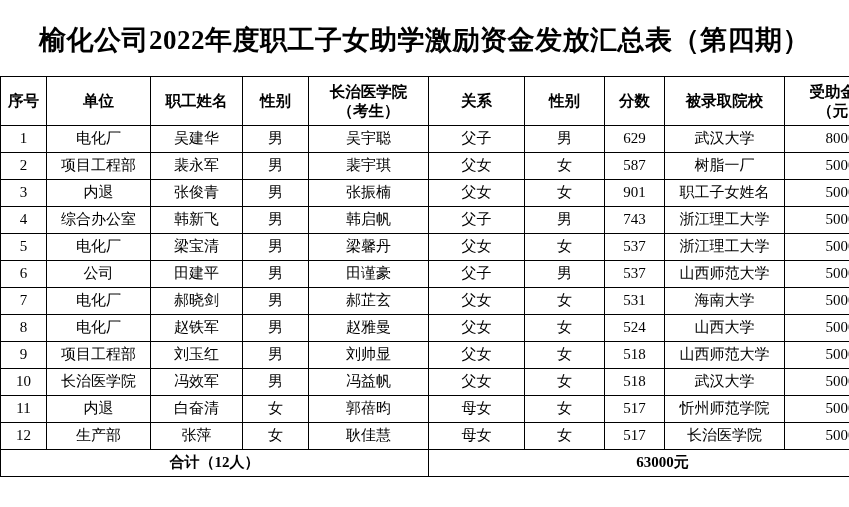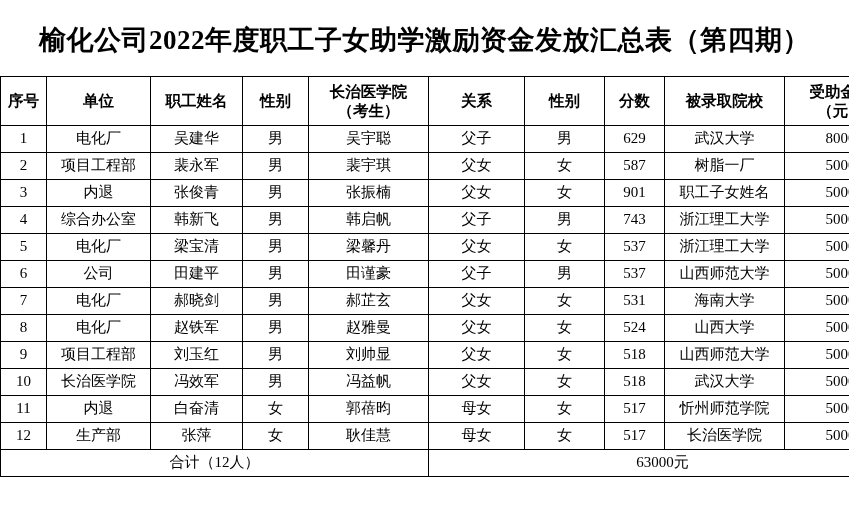--- a/index.html
+++ b/index.html
@@ -61,21 +61,21 @@
   .col-emp    { width: 92px; }
   .col-sex1   { width: 66px; }
   .col-child  { width: 120px; }
   .col-rel    { width: 96px; }
   .col-sex2   { width: 80px; }
   .col-score  { width: 60px; }
   .col-school { width: 120px; }
   .col-amount { width: 112px; }
 
   tfoot td {
-    font-weight: normal;
+    font-weight: bold;
     height: 30px;
     font-size: 16px;
   }
   .total-label { font-size: 16px; }
   .total-value { font-size: 16px; }
 </style>
 </head>
 <body>
 
 <div class="page">

